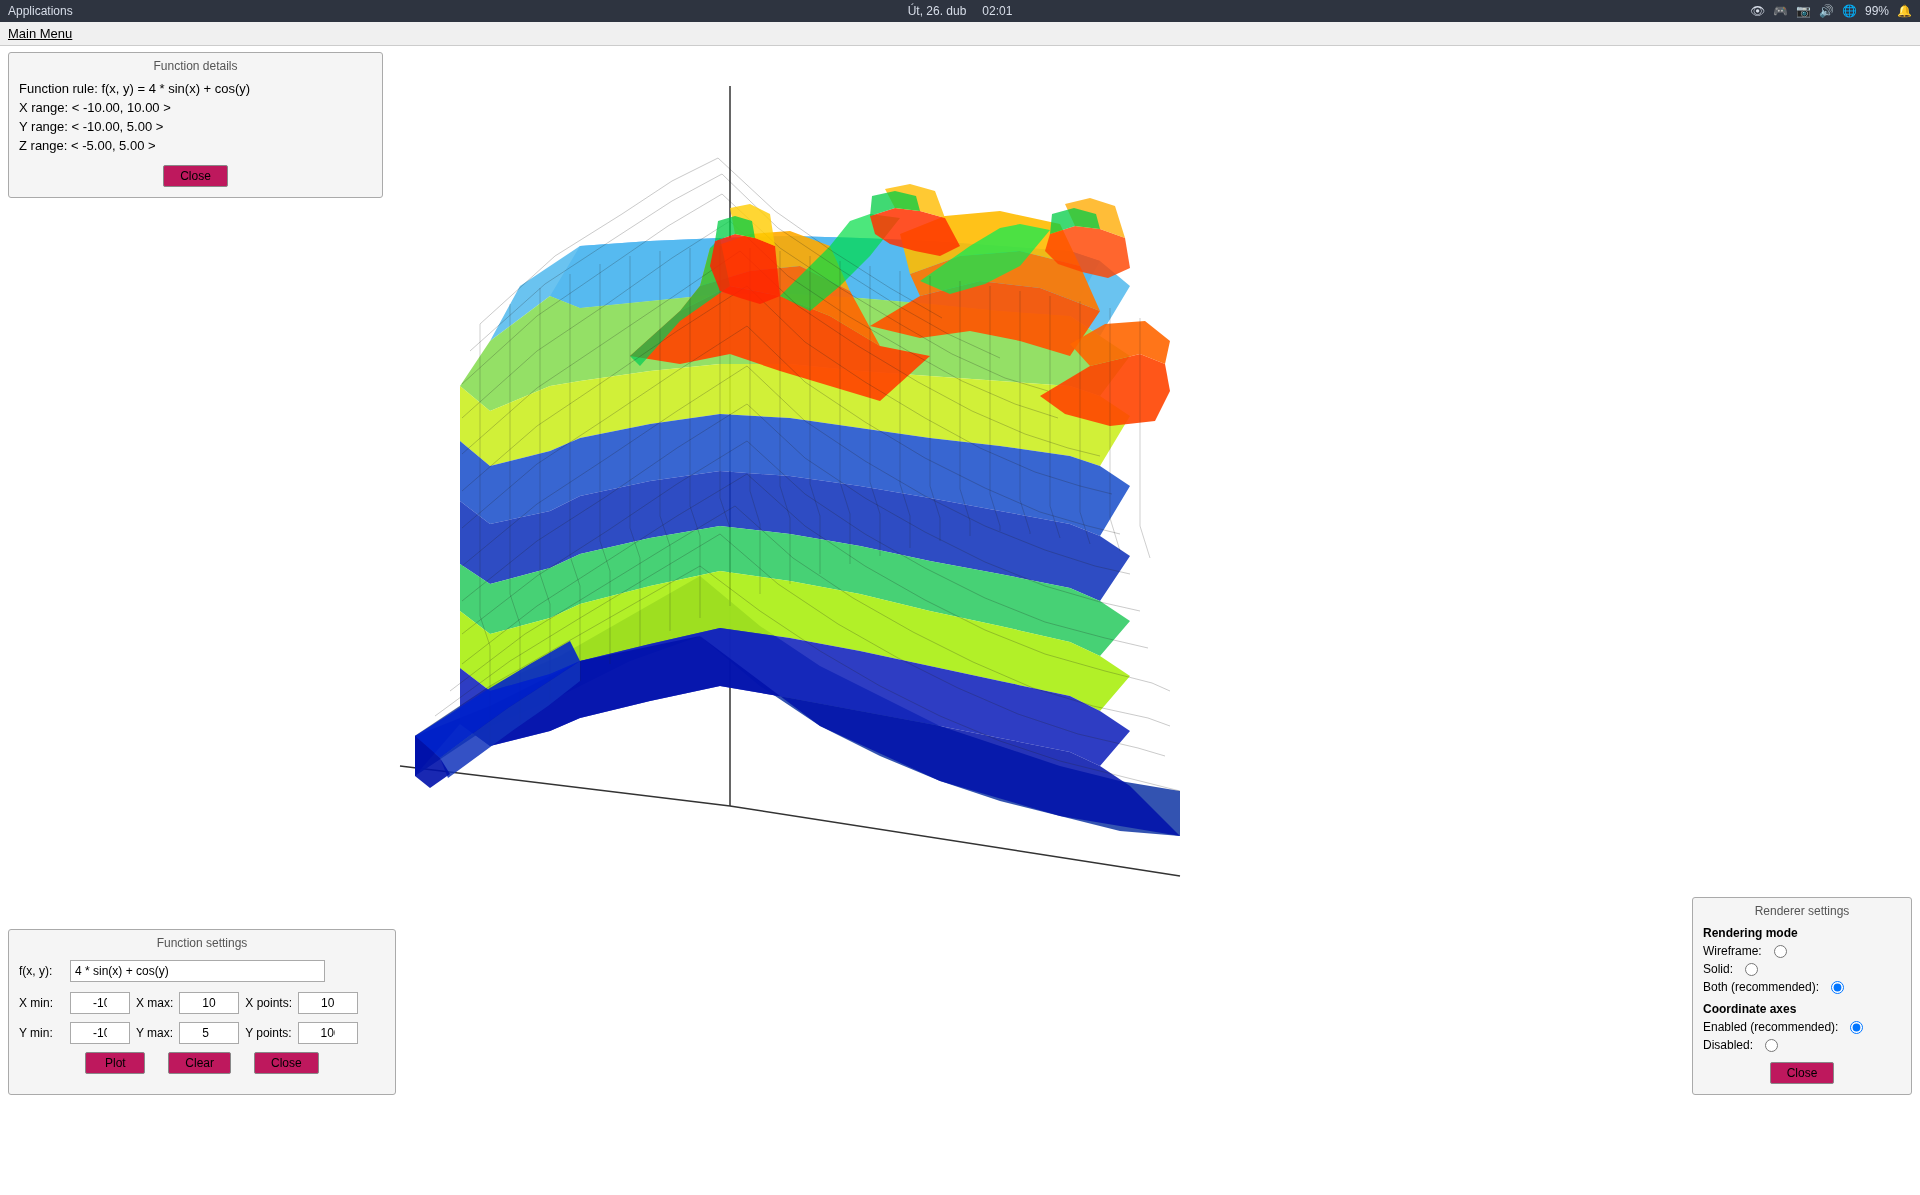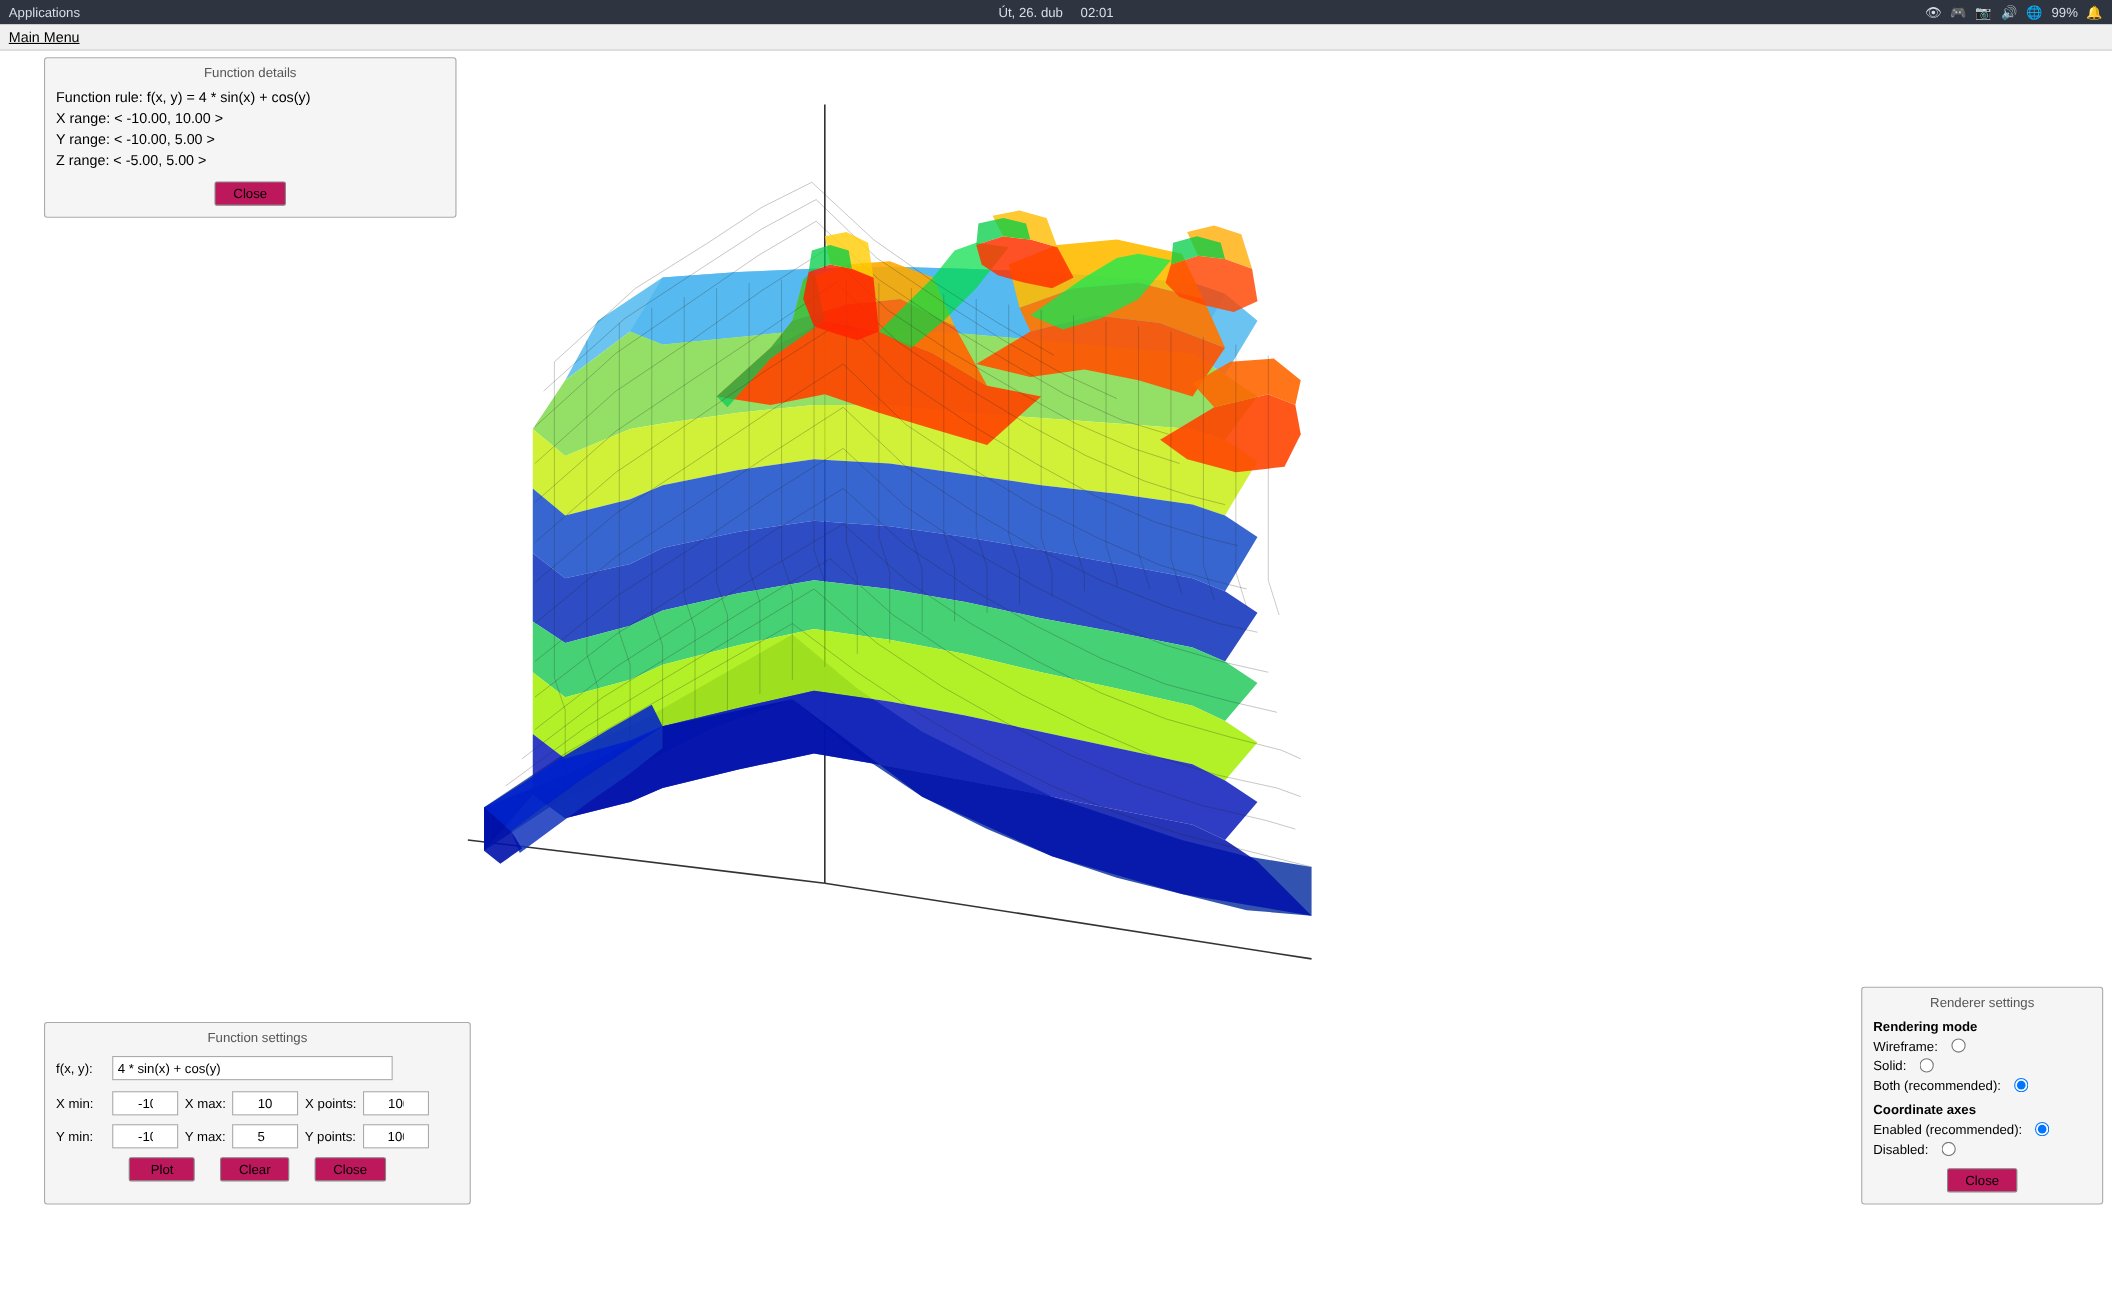--- a/index.html
+++ b/index.html
@@ -51,21 +51,20 @@
     }
 
     
     #plot-area {
       position: absolute;
       top: 46px;
       left: 0;
       right: 0;
       bottom: 0;
       background: #ffffff;
-      margin-left: 32px;
     }
 
     
     #function-details {
       position: absolute;
       top: 6px;
       left: 8px;
       width: 375px;
       background: #f5f5f5;
       border: 1px solid #aaa;
@@ -172,21 +171,21 @@
       color: #555;
       margin-bottom: 8px;
     }
     .renderer-section-title {
       font-size: 12px;
       font-weight: bold;
       margin-bottom: 4px;
     }
     .renderer-option {
       display: flex;
-      align-items: flex-start;
+      align-items: flex-end;
       gap: 12px;
       margin-bottom: 4px;
       font-size: 12px;
     }
     .renderer-option input[type=radio] { cursor: pointer; }
     .renderer-close-row {
       display: flex;
       justify-content: center;
       margin-top: 10px;
     }

